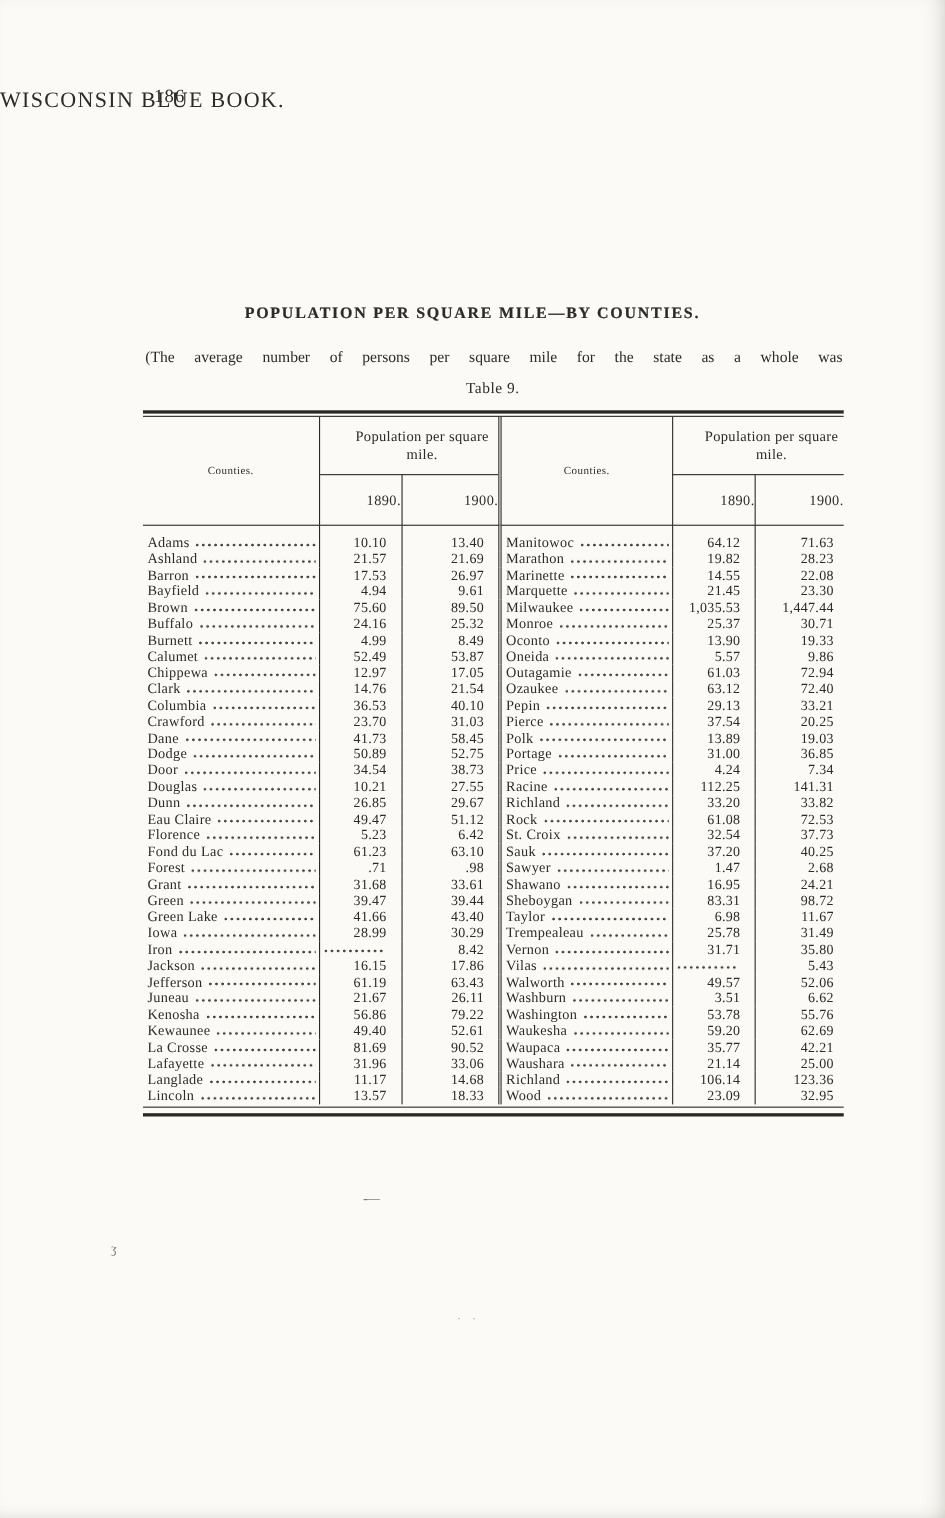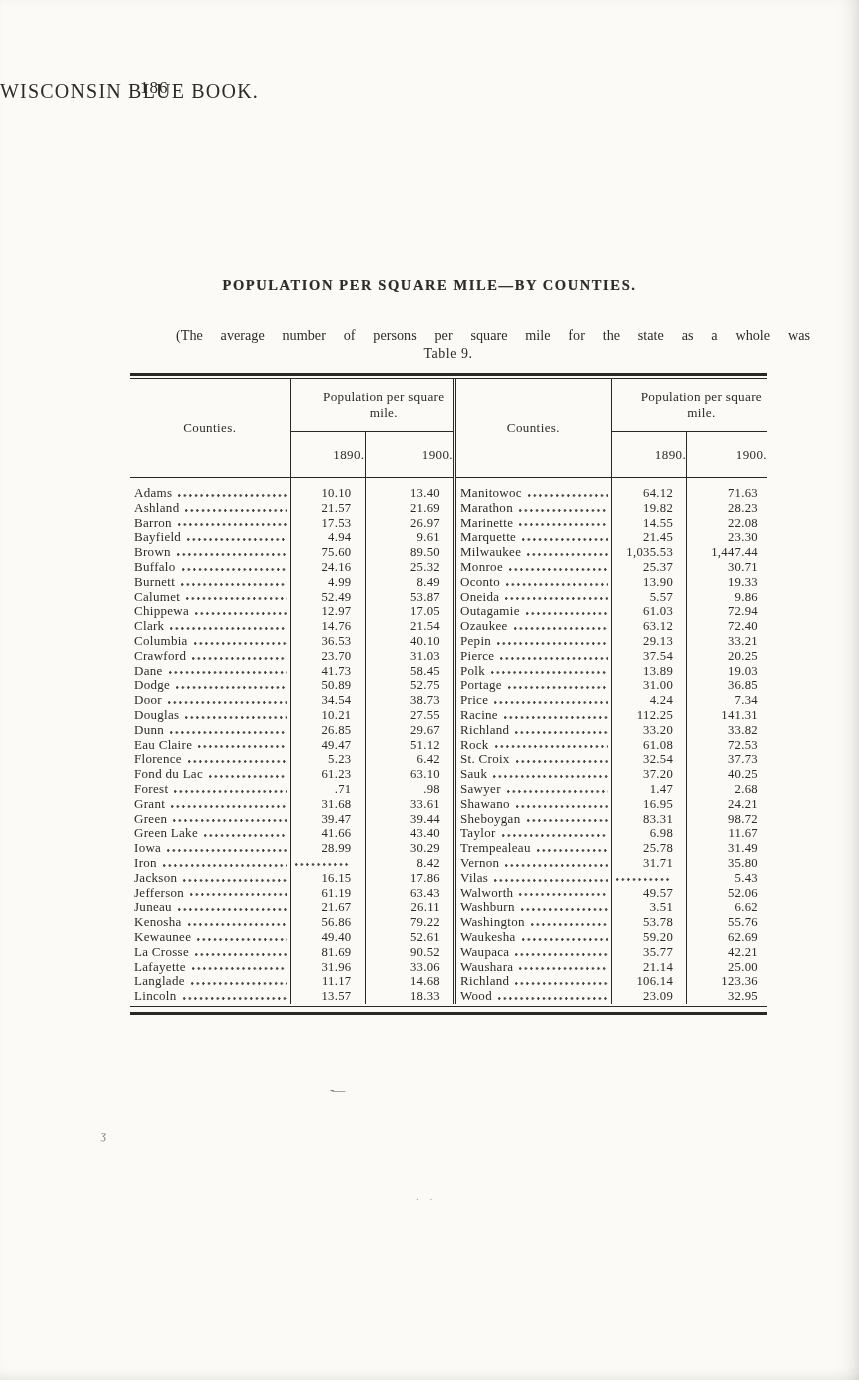--- a/index.html
+++ b/index.html
@@ -20,41 +20,41 @@
   .runhead{
     position:absolute;left:0;right:0;top:80px;text-align:left;
     font-size:20px;letter-spacing:1.2px;
   }
   .title{
     position:absolute;left:0;right:0;top:277px;text-align:center;
     font-size:14.5px;letter-spacing:1.6px;font-weight:bold;
     -webkit-text-stroke:.2px #2e2b27;
   }
   .note{
-    position:absolute;left:110px;width:656px;top:312px;
-    font-size:14.2px;line-height:1.32;margin-left:44px;
+    position:absolute;left:110px;width:656px;top:302px;
+    font-size:14.2px;line-height:1.32;
   }
   .note .l1{display:block;text-indent:22px;text-align:justify;text-align-last:justify;}
   .note .l2{display:block;text-align:left;}
   .caption{
     position:absolute;left:130px;width:636px;top:346px;text-align:center;
     font-size:14px;letter-spacing:.5px;
   }
   .tablewrap{position:absolute;left:130px;top:373px;width:637px;}
   .rule-heavy{height:3px;background:#2b2824;}
   .rule-thin{height:1px;background:#2b2824;}
   .gap2{height:2px;} .gap5{height:5px;}
   .halves{display:flex;align-items:stretch;}
   table.half{border-collapse:collapse;table-layout:fixed;}
   table.half.left{width:323px;}
   table.half.right{width:314px;border-left:3px double #2b2824;}
   th{font-weight:normal;padding:0;vertical-align:middle;}
   td{padding:0;vertical-align:baseline;}
   th.c-county{
-    font-size:13px;border-right:1px solid #2b2824;border-bottom:1px solid #2b2824;
+    font-size:10px;border-right:1px solid #2b2824;border-bottom:1px solid #2b2824;
     text-align:center;letter-spacing:.4px;
   }
   table.left th.c-county{width:160px;}
   table.right th.c-county{width:156px;}
   th.c-group{
     font-size:13.2px;line-height:1.18;text-align:center;letter-spacing:.3px;
     border-bottom:1px solid #2b2824;height:52px;padding-left:24px;
   }
   th.c-year{
     font-size:13px;height:45px;text-align:right;letter-spacing:.4px;

